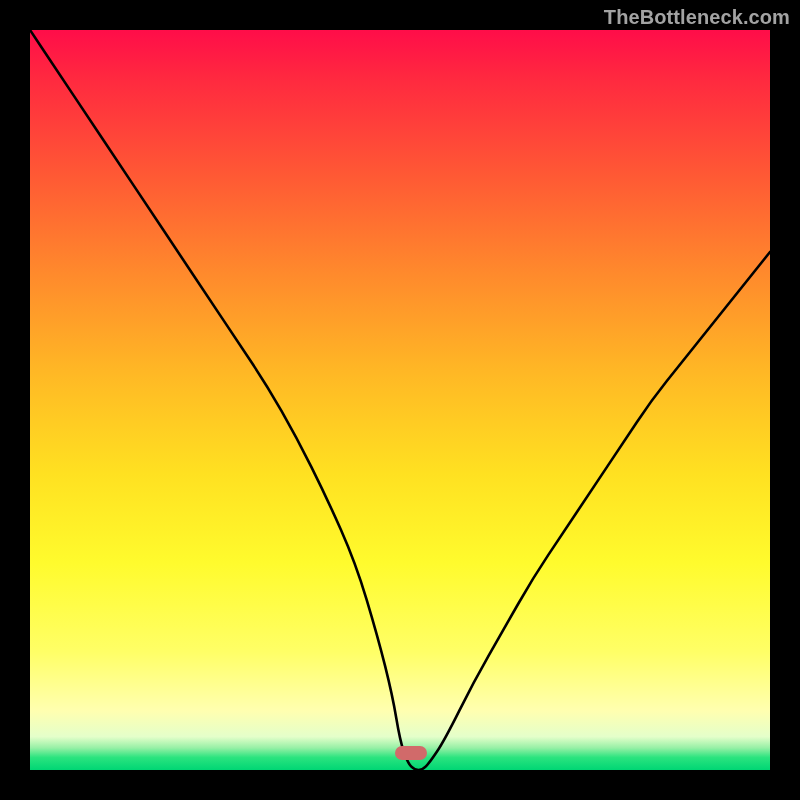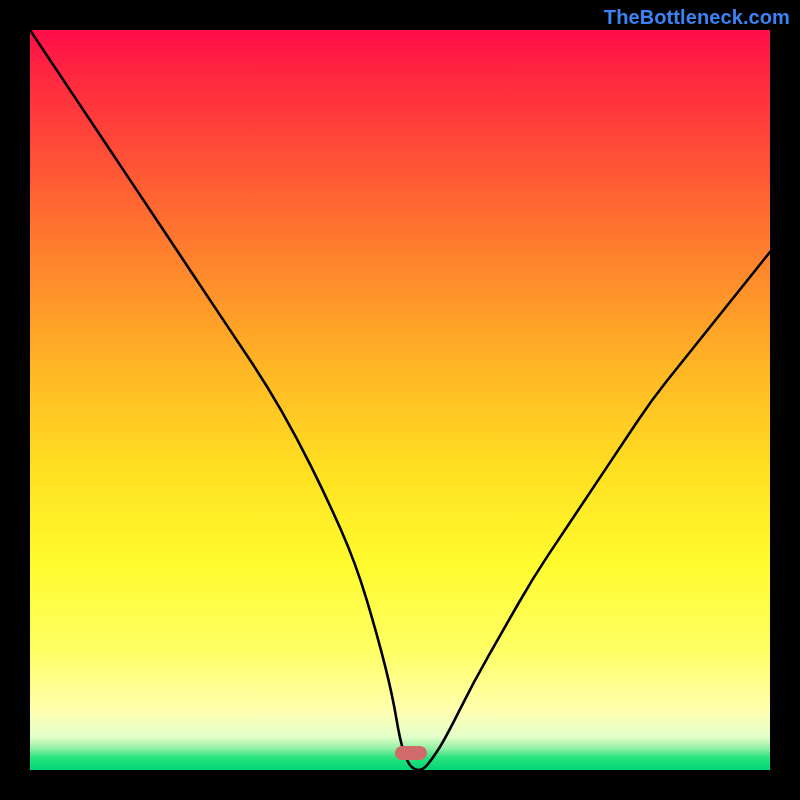--- a/index.html
+++ b/index.html
@@ -48,21 +48,21 @@
   }
   .marker {
     position: absolute;
     background: #d16a6a;
     border-radius: 9px;
   }
   .watermark {
     position: absolute;
     top: 6px;
     right: 10px;
-    color: #3b82f6;
+    color: #a3a3a3;
     font-weight: 600;
     font-size: 20px;
     letter-spacing: 0.1px;
   }
   svg.curve {
     position: absolute;
     inset: 0;
   }
 </style>
 </head>

